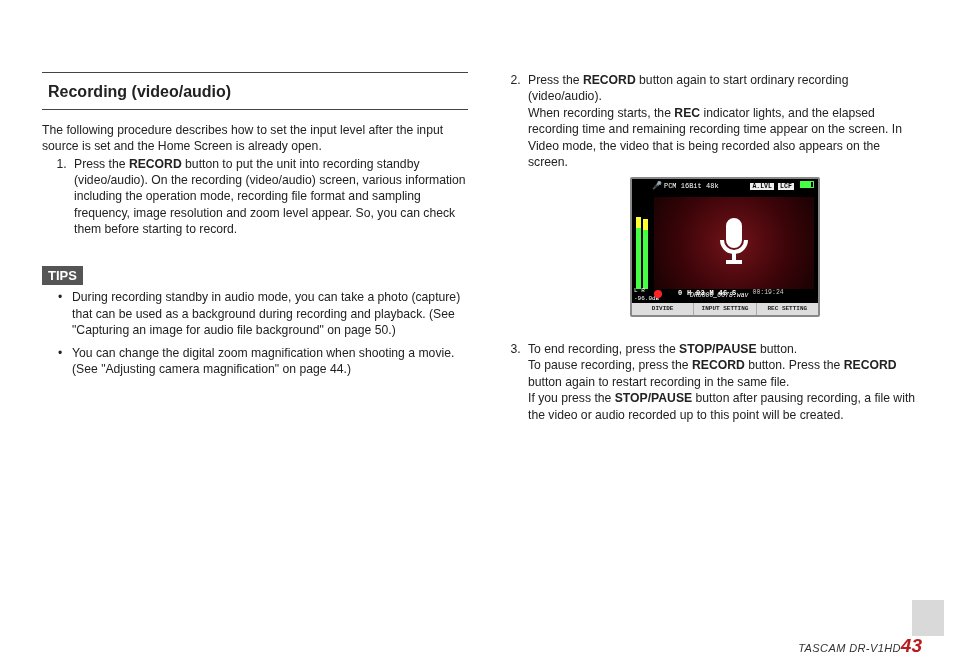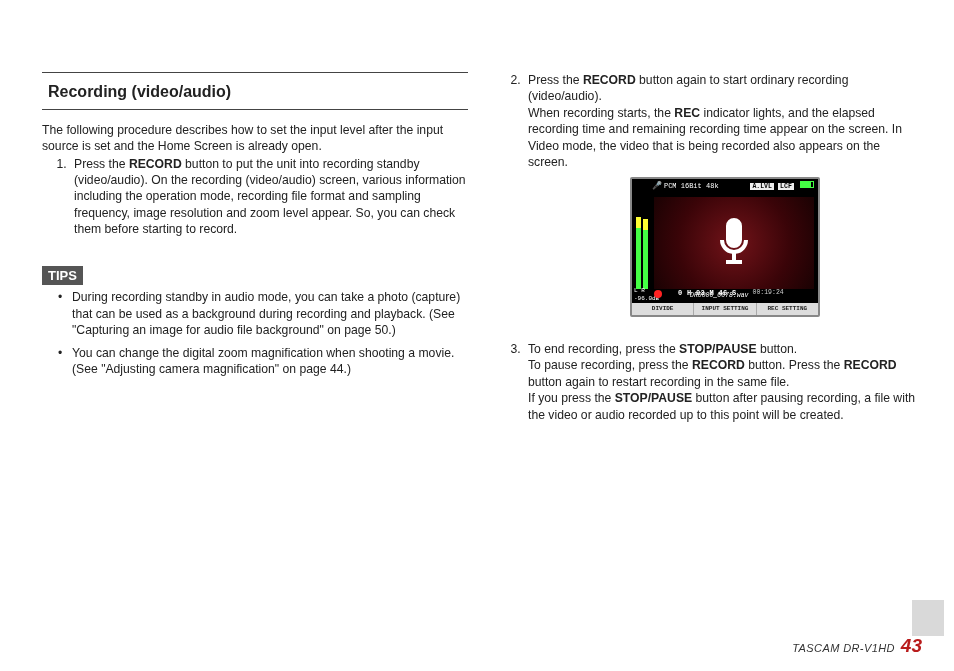--- a/index.html
+++ b/index.html
@@ -35,21 +35,21 @@
   .dev-info { position: absolute; left: 22px; right: 4px; bottom: 12px; height: 18px; display: flex; align-items: center; gap: 16px; color: #fff; font-size: 7px; }
   .rec-dot { width: 8px; height: 8px; background: #f22; border-radius: 50%; }
   .timecode { font-weight: 700; letter-spacing: 0.3px; }
   .remaining { color: #ccc; font-size: 6.5px; }
   .dev-db { position: absolute; left: 2px; bottom: 12px; color: #fff; font-size: 6px; }
   .dev-filename { position: absolute; left: 58px; bottom: 14px; color: #fff; font-size: 6.5px; font-style: italic; }
   .dev-bottom { position: absolute; left: 0; right: 0; bottom: 0; height: 12px; background: #ddd; display: flex; }
   .dev-bottom div { flex: 1; border-right: 1px solid #aaa; font-size: 6px; display: flex; align-items: center; justify-content: center; color: #222; font-weight: 700; }
   .dev-bottom div:last-child { border-right: none; }
   
-  .footer { position: absolute; bottom: 14px; left: 42px; width: 880px; display: flex; justify-content: flex-end; align-items: baseline; gap: 6px; }
+  .footer { position: absolute; bottom: 14px; left: 42px; width: 880px; display: flex; justify-content: flex-end; align-items: baseline; }
   .footer-label { font-size: 11px; font-style: italic; letter-spacing: 0.4px; color: #333; }
   .footer-page { font-size: 19px; font-weight: 700; font-style: italic; color: #b91c1c; }
   .right-band { position: absolute; right: 10px; top: 600px; width: 32px; height: 36px; background: #d9d9d9; }
 </style>
 </head>
 <body>
 <div class="page">
 
 
   <div class="content">

